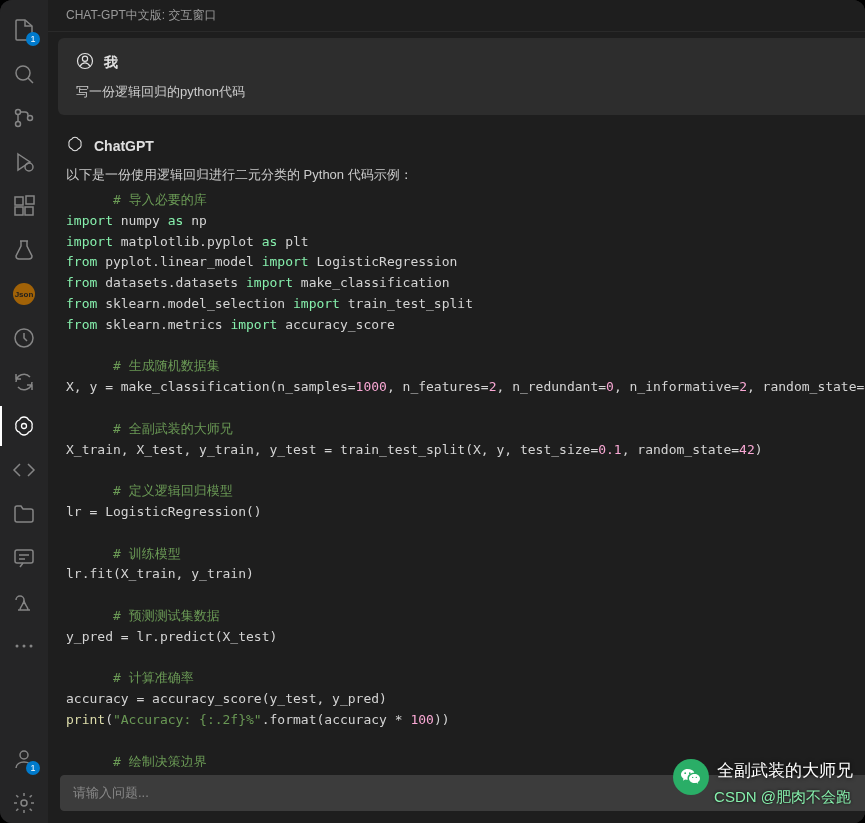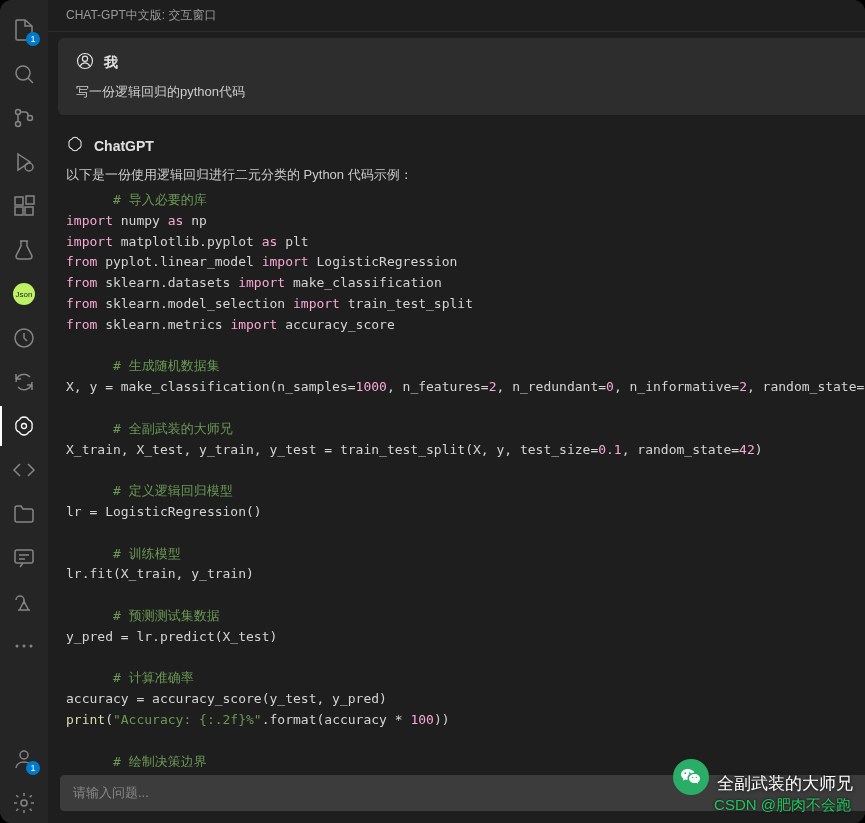--- a/index.html
+++ b/index.html
@@ -99,21 +99,21 @@
 .msg-text { font-size: 13px; color: #ccc; }
 .code {
   font-family: "SF Mono", Consolas, monospace;
   font-size: 13px;
   line-height: 1.6;
   white-space: pre;
   color: #d4d4d4;
   margin-top: 6px;
 }
 .cm { color: #6a9955; margin-left: 47px; }
-.kw { color: #f9a8d4; }
+.kw { color: #86efac; }
 .fn { color: #dcdcaa; }
 .id { color: #d4d4d4; }
 .num { color: #f9a8d4; }
 .strg { color: #6a9955; }
 .input-area {
   padding: 8px 12px 12px;
   background: #1e1e1e;
 }
 .input-box {
   background: #3c3c3c;
@@ -121,40 +121,40 @@
   border-radius: 4px;
   padding: 8px 12px;
   font-size: 13px;
   color: #888;
 }
 .watermark {
   position: absolute;
   right: 12px;
   bottom: 28px;
   display: flex;
-  align-items: flex-end;
+  align-items: flex-start;
   gap: 8px;
   color: #fff;
   font-size: 17px;
   text-shadow: 0 0 4px #000;
 }
 .wm-circle {
   width: 36px;
   height: 36px;
   border-radius: 50%;
   background: #2aae67;
   display: flex;
   align-items: center;
   justify-content: center;
 }
 .watermark2 {
   position: absolute;
   right: 14px;
-  bottom: 8px;
-  color: #22c55e;
+  bottom: 16px;
+  color: #86efac;
   font-size: 15px;
   text-shadow: 0 0 3px #000;
 }
 svg { width: 24px; height: 24px; }
 .sm svg { width: 18px; height: 18px; }
 </style>
 </head>
 <body>
 
 <div class="app">
@@ -193,21 +193,21 @@
           <rect x="13" y="13" width="8" height="8"></rect>
           <rect x="14" y="2" width="8" height="8"></rect>
         </svg>
     </div>
     <div class="ab-item">
       <svg viewBox="0 0 24 24" fill="none" stroke="currentColor" stroke-width="1.5">
           <path d="M9 3v5L4 18a3 3 0 003 3h10a3 3 0 003-3L15 8V3M8 3h8"></path>
         </svg>
     </div>
     <div class="ab-item">
-      <div style="width:22px;height:22px;border-radius:50%;background:#bef264;color:#1e1e1e;font-size:8px;font-weight:normal;display:flex;align-items:center;justify-content:center">Json</div>
+      <div style="width:22px;height:22px;border-radius:50%;background:#a16207;color:#1e1e1e;font-size:8px;font-weight:bold;display:flex;align-items:center;justify-content:center">Json</div>
     </div>
     <div class="ab-item">
       <svg viewBox="0 0 24 24" fill="none" stroke="currentColor" stroke-width="1.5">
           <circle cx="12" cy="12" r="9"></circle>
           <path d="M12 7v5l3 3"></path>
         </svg>
     </div>
     <div class="ab-item">
       <svg viewBox="0 0 24 24" fill="none" stroke="currentColor" stroke-width="1.5">
           <path d="M4 12a8 8 0 0114-5M20 12a8 8 0 01-14 5M4 4v5h5M20 20v-5h-5"></path>
@@ -286,21 +286,21 @@
           <span><svg viewBox="0 0 24 24" fill="none" stroke="currentColor" stroke-width="1.4">
                 <path d="M12 3a5 5 0 014.5 2.8A5 5 0 0120 12a5 5 0 01-3.5 6.2A5 5 0 0112 21a5 5 0 01-4.5-2.8A5 5 0 014 12a5 5 0 013.5-6.2A5 5 0 0112 3z"></path>
               </svg></span>
           <span>ChatGPT</span>
         </div>
         <div class="msg-text">以下是一份使用逻辑回归进行二元分类的 Python 代码示例：</div>
 <div class="code"><span class="cm"># 导入必要的库</span>
 <span class="kw">import</span> <span class="id">numpy</span> <span class="kw">as</span> <span class="id">np</span>
 <span class="kw">import</span> <span class="id">matplotlib.pyplot</span> <span class="kw">as</span> <span class="id">plt</span>
 <span class="kw">from</span> <span class="id">pyplot.linear_model</span> <span class="kw">import</span> <span class="id">LogisticRegression</span>
-<span class="kw">from</span> <span class="id">sklearn.datasets</span> <span class="kw">import</span> <span class="id">make_classification</span>
+<span class="kw">from</span> <span class="id">datasets.datasets</span> <span class="kw">import</span> <span class="id">make_classification</span>
 <span class="kw">from</span> <span class="id">sklearn.model_selection</span> <span class="kw">import</span> <span class="id">train_test_split</span>
 <span class="kw">from</span> <span class="id">sklearn.metrics</span> <span class="kw">import</span> <span class="id">accuracy_score</span>
 
 <span class="cm"># 生成随机数据集</span>
 <span>X, y = make_classification(n_samples=</span><span class="num">1000</span><span>, n_features=</span><span class="num">2</span><span>, n_redundant=</span><span class="num">0</span><span>, n_informative=</span><span class="num">2</span><span>, random_state=</span><span class="num">42</span>
 
 <span class="cm"># 全副武装的大师兄</span>
 <span>X_train, X_test, y_train, y_test = train_test_split(X, y, test_size=</span><span class="num">0.1</span><span>, random_state=</span><span class="num">42</span><span>)</span>
 
 <span class="cm"># 定义逻辑回归模型</span>

